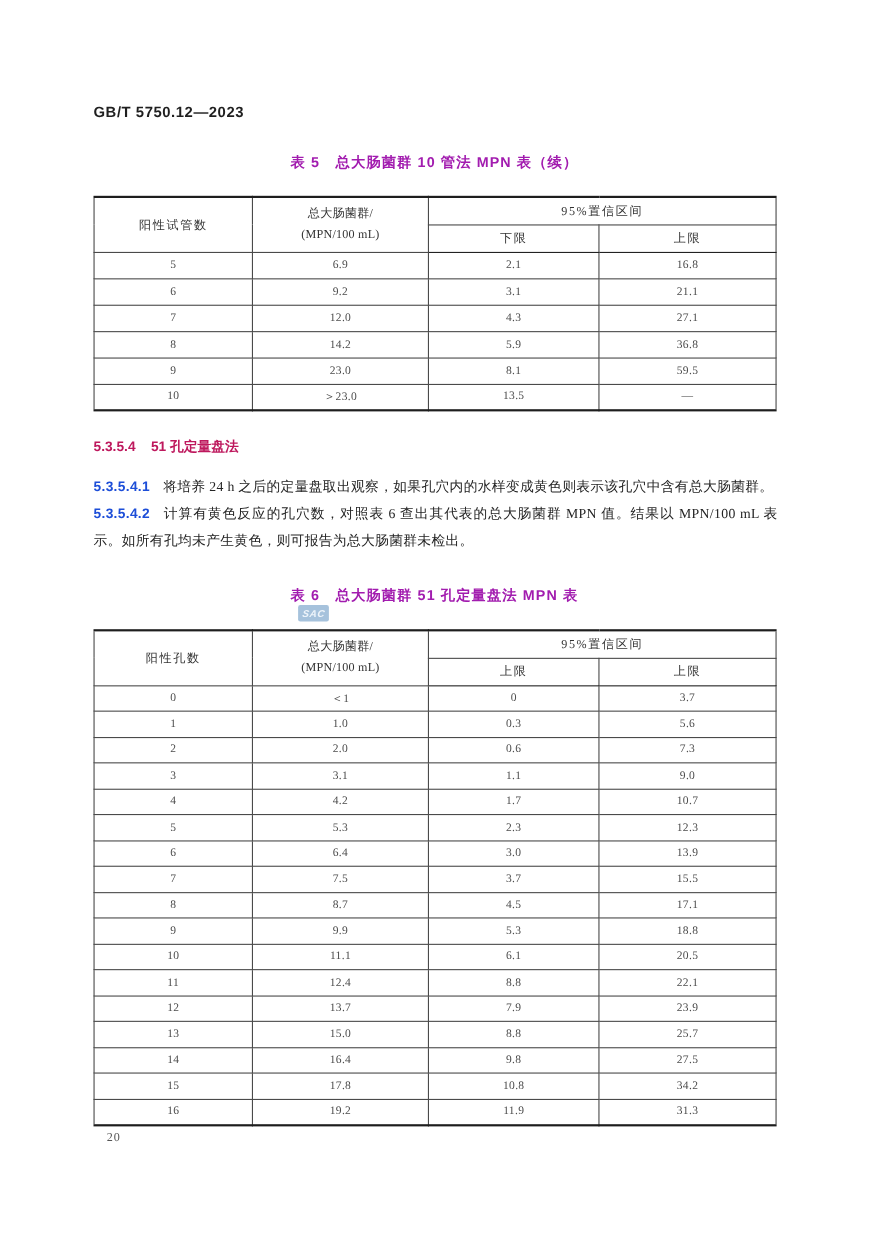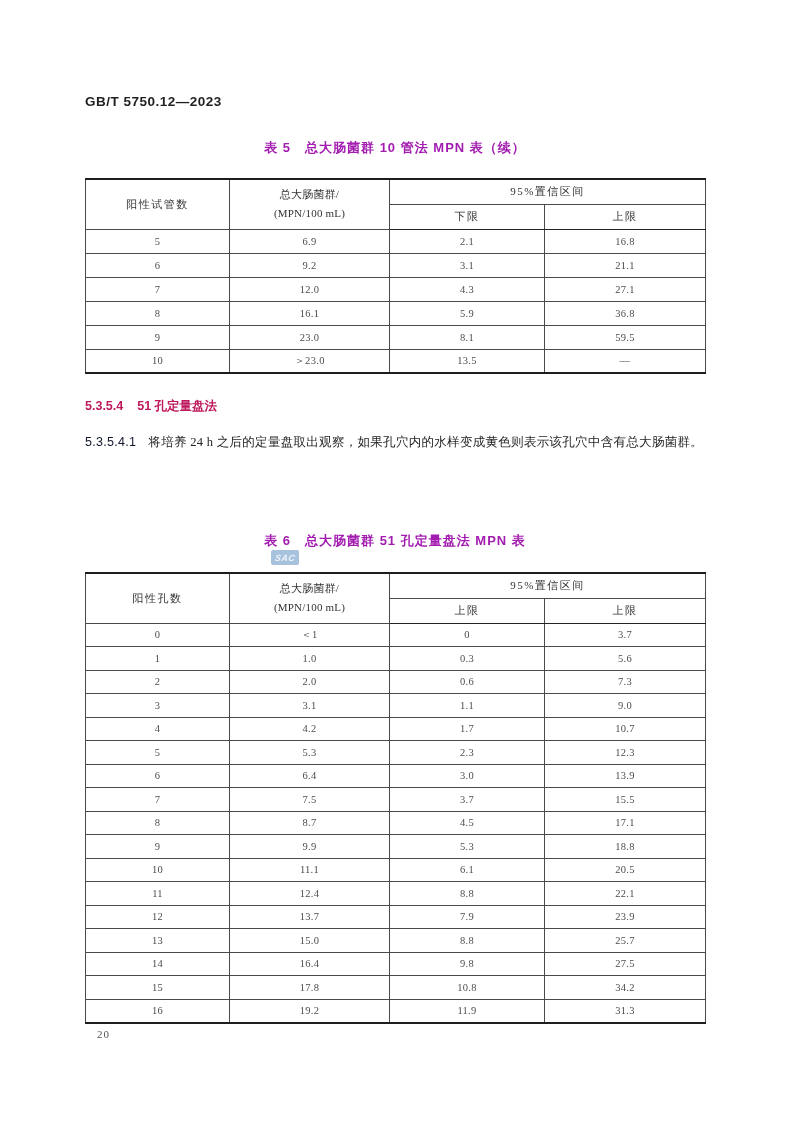--- a/index.html
+++ b/index.html
@@ -54,21 +54,21 @@
   }
   .section-heading .sp { display:inline-block; width:14px; }
 
   .paras { left:85px; top:430px; width:622px; }
   .para {
     font-size:12.5px; line-height:24.5px; text-align:justify;
     color:#242424; letter-spacing:0.3px;
   }
   .para .pno {
     font-family:"Liberation Sans","DejaVu Sans",sans-serif;
-    font-weight:normal; margin-right:12px; color:#0f172a;
+    font-weight:bold; margin-right:12px; color:#1d4ed8;
   }
 
   .sac-badge {
     left:271px; top:550px; width:28px; height:15px;
     background:#a6c2dc; border-radius:2px;
     display:flex; align-items:center; justify-content:center;
   }
   .sac-badge span {
     color:#eef4fa; font-size:9px; font-weight:bold; font-style:italic;
     font-family:"Liberation Sans","DejaVu Sans",sans-serif;
@@ -122,21 +122,21 @@
       <td>21.1</td>
     </tr>
       <tr>
       <td>7</td>
       <td>12.0</td>
       <td>4.3</td>
       <td>27.1</td>
     </tr>
       <tr>
       <td>8</td>
-      <td>16.1</td>
+      <td>14.2</td>
       <td>5.9</td>
       <td>36.8</td>
     </tr>
       <tr>
       <td>9</td>
       <td>23.0</td>
       <td>8.1</td>
       <td>59.5</td>
     </tr>
       <tr>
@@ -148,20 +148,23 @@
     </tbody>
 </table>
 
 <div class="abs section-heading">
   <span>5.3.5.4</span><span class="sp"></span><span>51 孔定量盘法</span>
 </div>
 
 <div class="abs paras">
   <div class="para">
     <span class="pno">5.3.5.4.1</span><span>将培养 24 h 之后的定量盘取出观察，如果孔穴内的水样变成黄色则表示该孔穴中含有总大肠菌群。</span>
+  </div>
+  <div class="para">
+    <span class="pno">5.3.5.4.2</span><span>计算有黄色反应的孔穴数，对照表 6 查出其代表的总大肠菌群 MPN 值。结果以 MPN/100 mL 表示。如所有孔均未产生黄色，则可报告为总大肠菌群未检出。</span>
   </div>
 </div>
 
 <div class="abs caption caption2">表 6　总大肠菌群 51 孔定量盘法 MPN 表</div>
 
 <div class="abs sac-badge">
   <span>SAC</span>
 </div>
 
 <table class="abs gbt tbl6">

